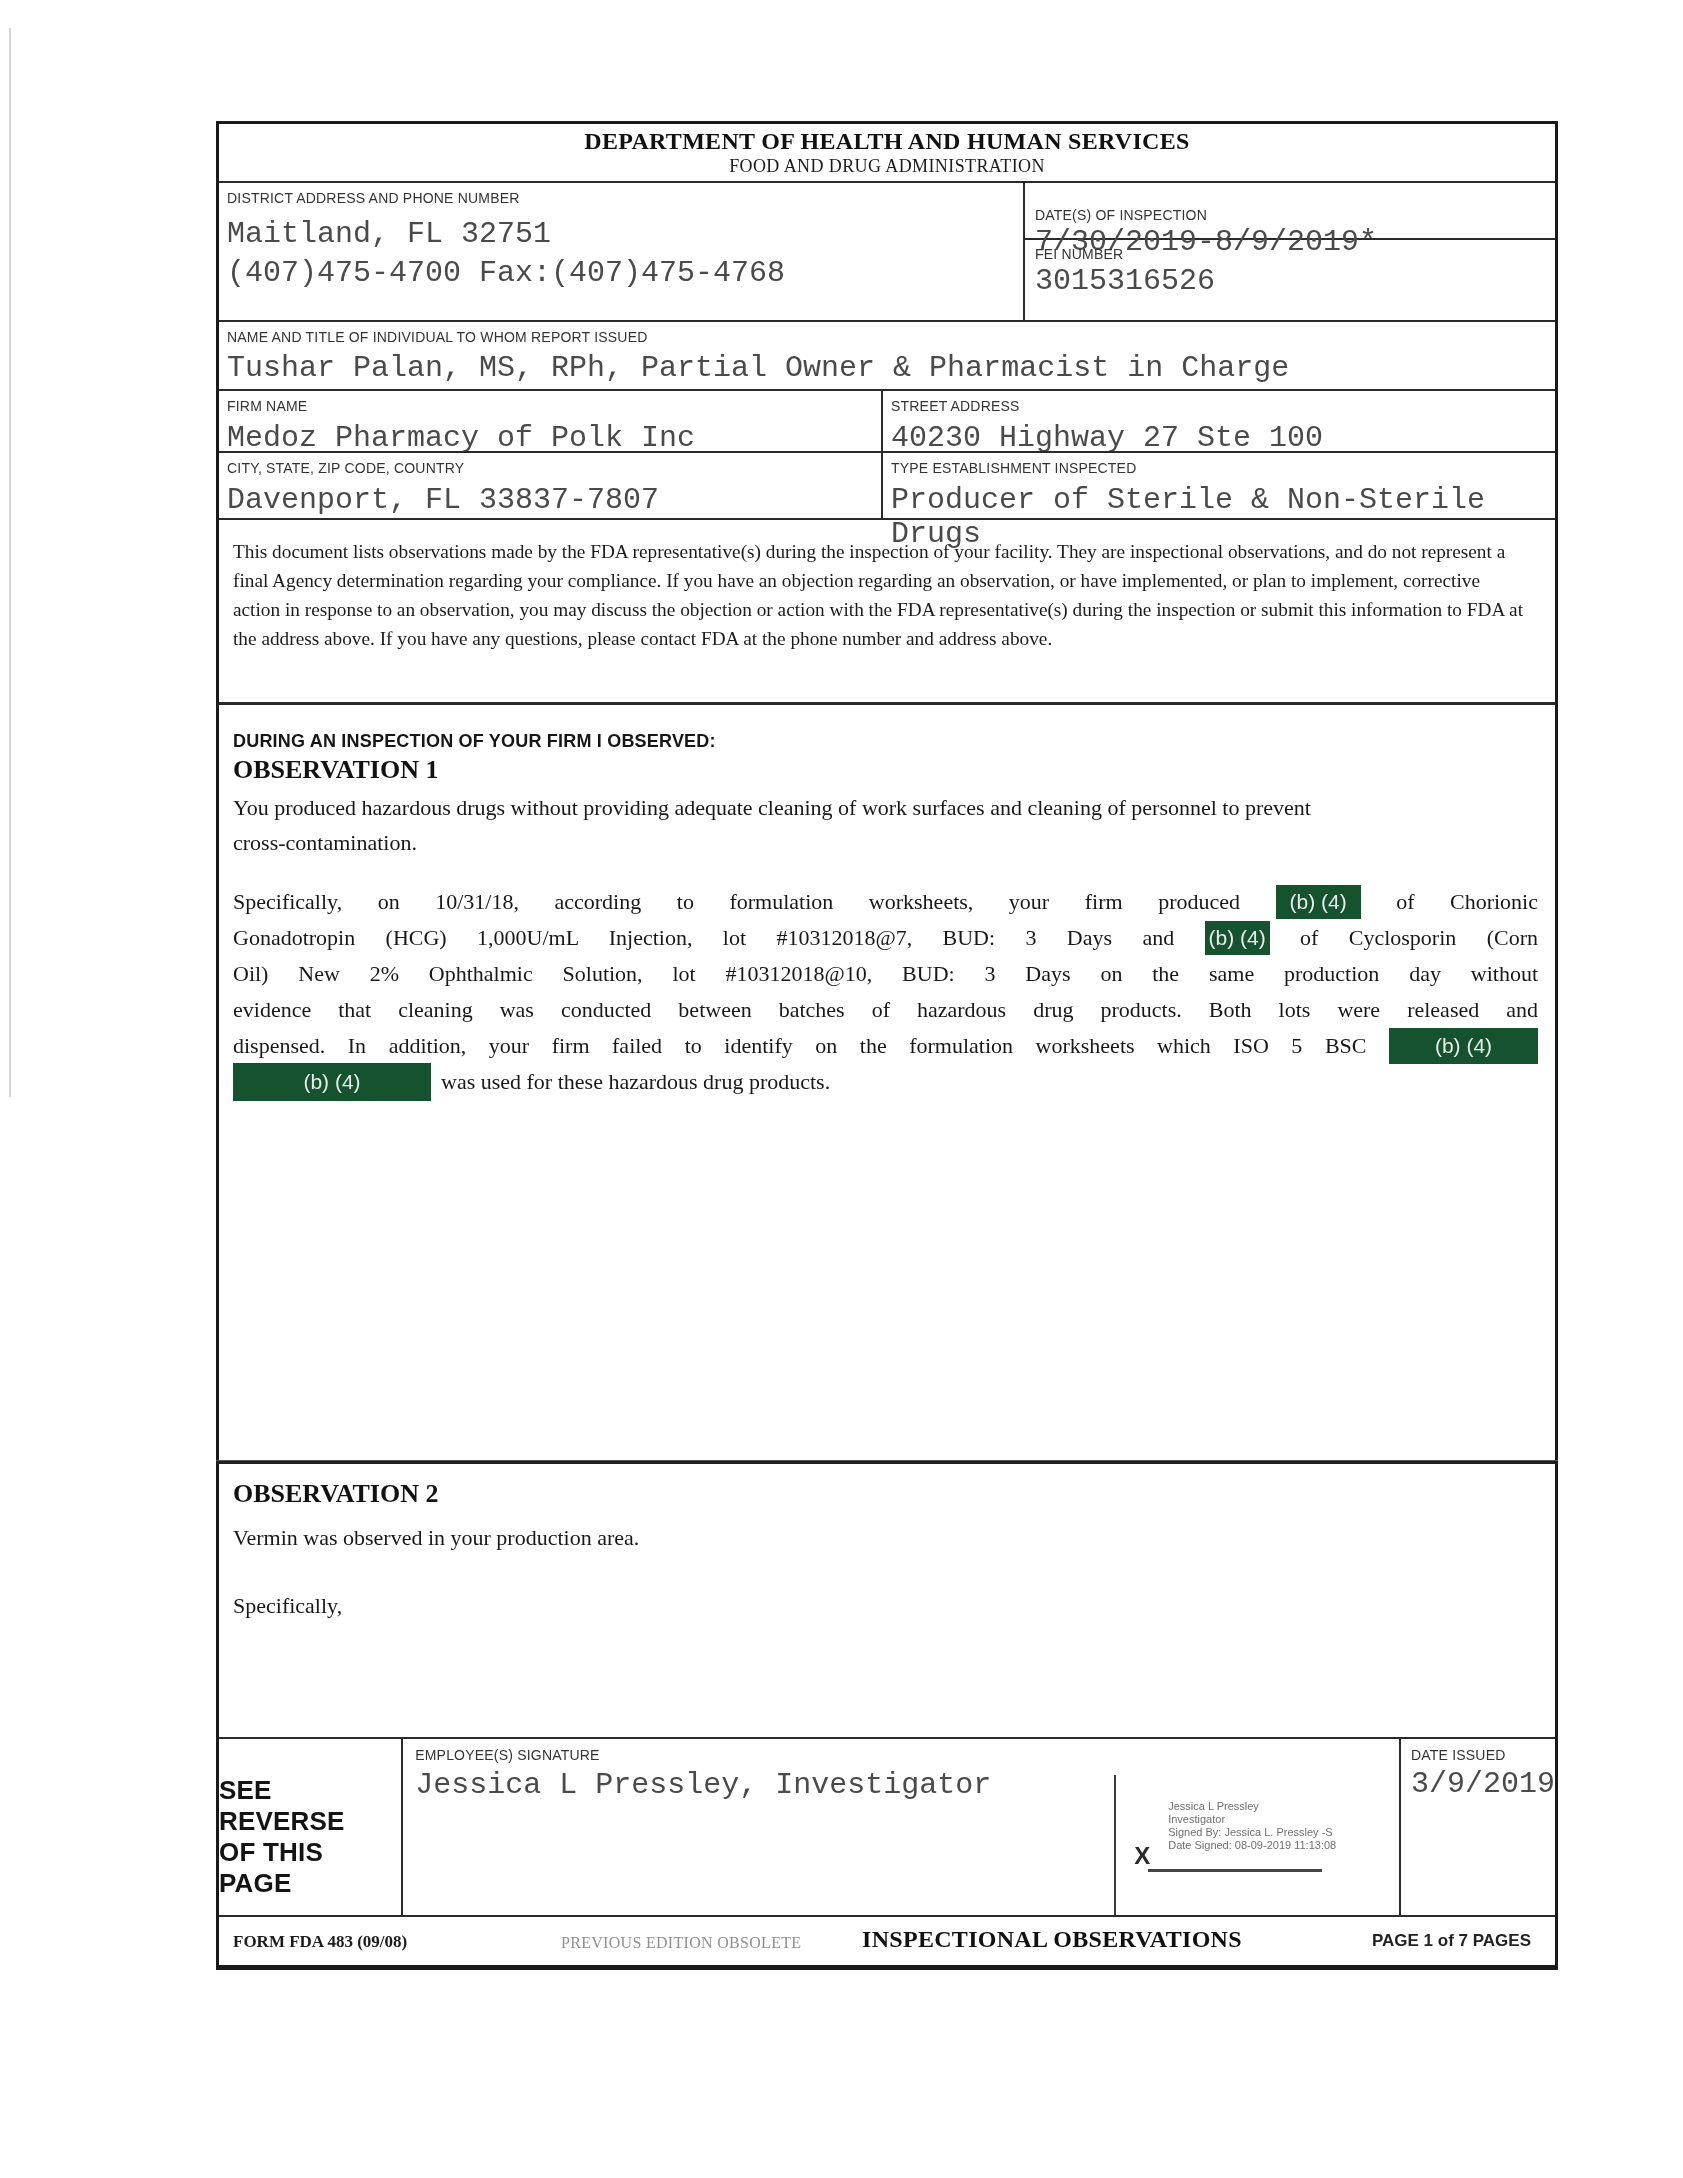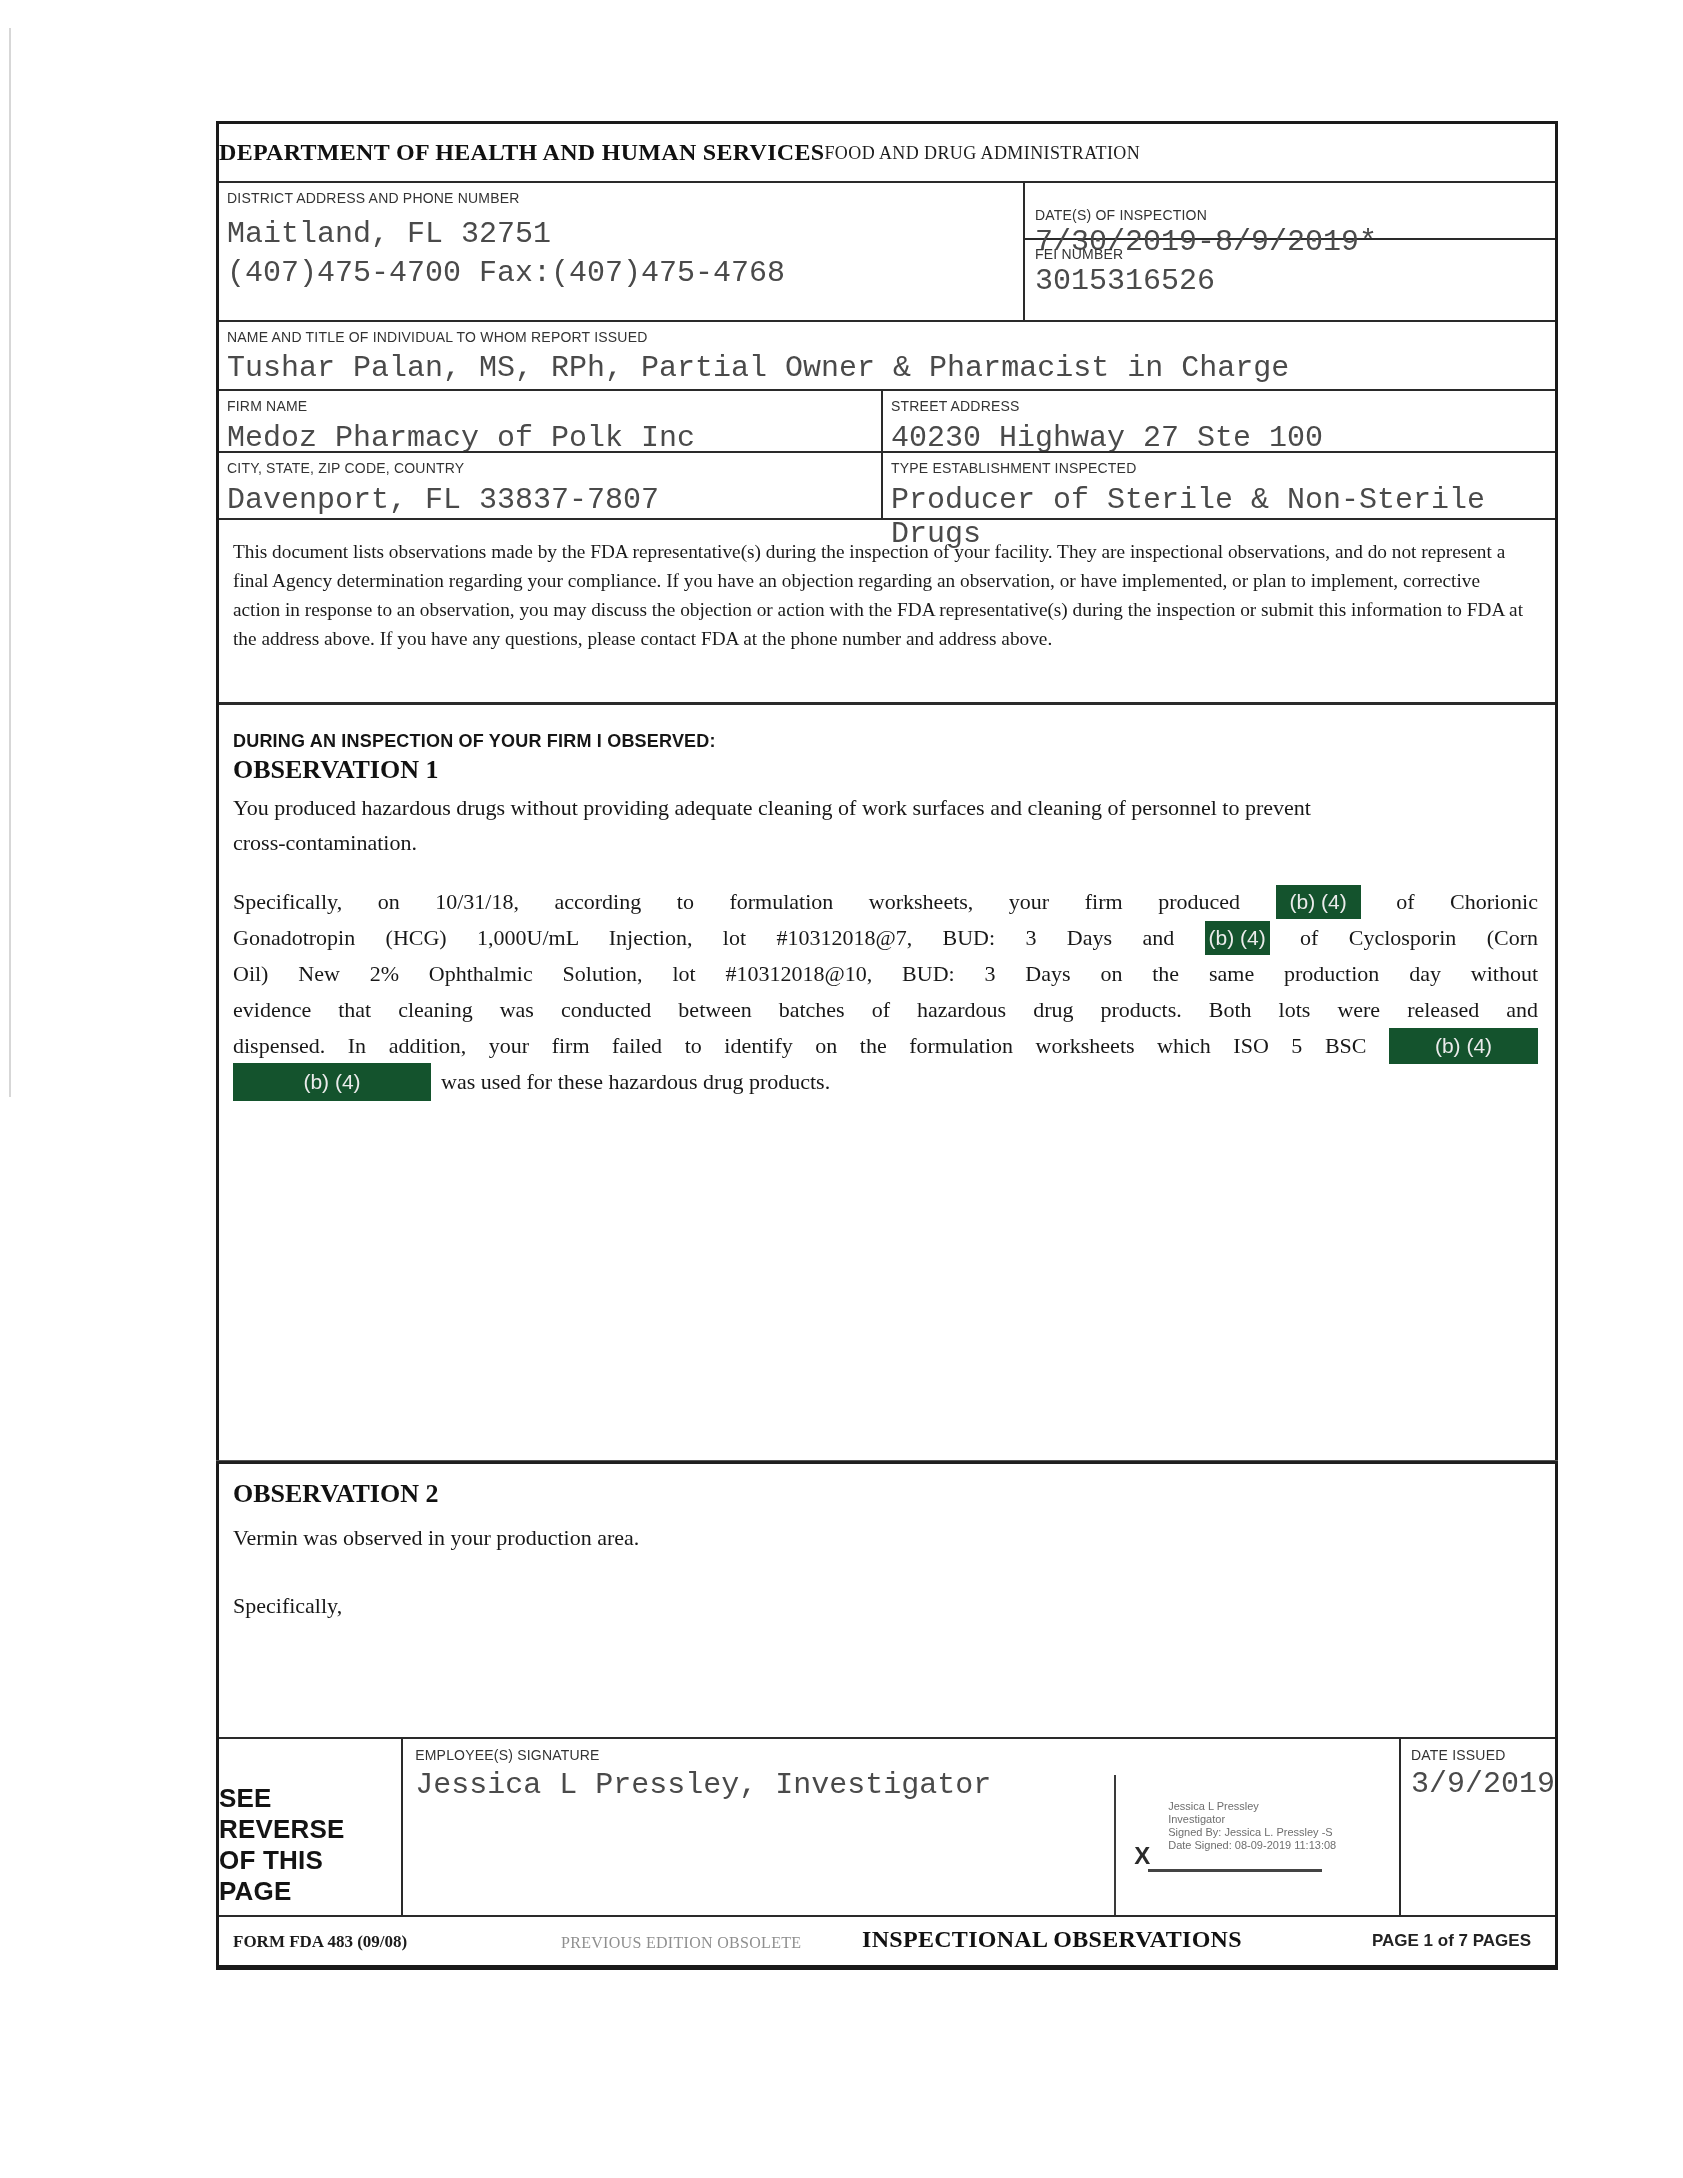--- a/index.html
+++ b/index.html
@@ -14,21 +14,21 @@
 
   
   .form {
     position:absolute; left:216px; top:121px; width:1342px; height:1849px;
     border:3px solid #1a1a1a; border-bottom-width:5px;
     display:flex; flex-direction:column; background:#fff;
   }
   .row { position:relative; border-top:2px solid #2a2a2a; }
   .row:first-child { border-top:none; }
 
-  .r1 { height:57px; display:flex; flex-direction:row; align-items:center; }
+  .r1 { height:57px; display:flex; flex-direction:column; align-items:center; justify-content:center; }
   .r2 { height:139px; display:flex; }
   .r3 { height:69px; }
   .r4 { height:62px; display:flex; }
   .r5 { height:67px; display:flex; }
   .r6 { height:184px; }
   .r7 { height:1035px; border-top-width:3px; }
   .r8 { height:178px; display:flex; }
   .r9 { height:50px; }
 
   .hdr-title { font-family:"Liberation Serif", serif; font-weight:bold; font-size:24px; letter-spacing:0.3px; color:#111; }
@@ -76,21 +76,21 @@
   }
   .redact.r-sm { width:65px; }
   .redact.r-lg { width:149px; height:36px; line-height:36px; }
   .redact.r-xl { width:198px; height:38px; line-height:38px; margin-right:10px; }
 
   .obs-sep { position:absolute; left:-3px; right:-3px; top:755px; height:4px; background:#1f1f1f; border-top:1px solid #555; }
   .obs2-title { top:774px; }
   .obs2-p1 { position:absolute; left:14px; top:816px; line-height:34px; }
   .obs2-p2 { position:absolute; left:14px; top:884px; line-height:34px; }
 
-  .r8-left { width:207px; border-right:2px solid #2a2a2a; display:flex; flex-direction:column; justify-content:center; padding-top:36px; align-items:center; }
+  .r8-left { width:207px; border-right:2px solid #2a2a2a; display:flex; flex-direction:column; justify-content:flex-start; padding-top:36px; align-items:center; }
   .see-rev { font-weight:bold; font-size:26px; letter-spacing:0.2px; color:#141414; line-height:31px; text-align:left; }
   .r8-mid { width:1121px; position:relative; border-right:2px solid #2a2a2a; padding:8px 0 0 12px; }
   .r8-mid .mono { margin-top:5px; }
   .sig-vline { position:absolute; left:711px; top:36px; bottom:0; width:2px; background:#3a3a3a; }
   .stamp { position:absolute; left:765px; top:61px; font-size:11px; line-height:13px; color:#6e6e6e; }
   .x-mark { position:absolute; left:731px; top:103px; font-size:24px; font-weight:bold; color:#2b2b2b; }
   .sig-underline { position:absolute; left:745px; top:130px; width:174px; height:3px; background:#444; }
   .r8-right { flex:1; padding:8px 0 0 10px; }
   .r8-right .mono { margin-top:4px; }
 

